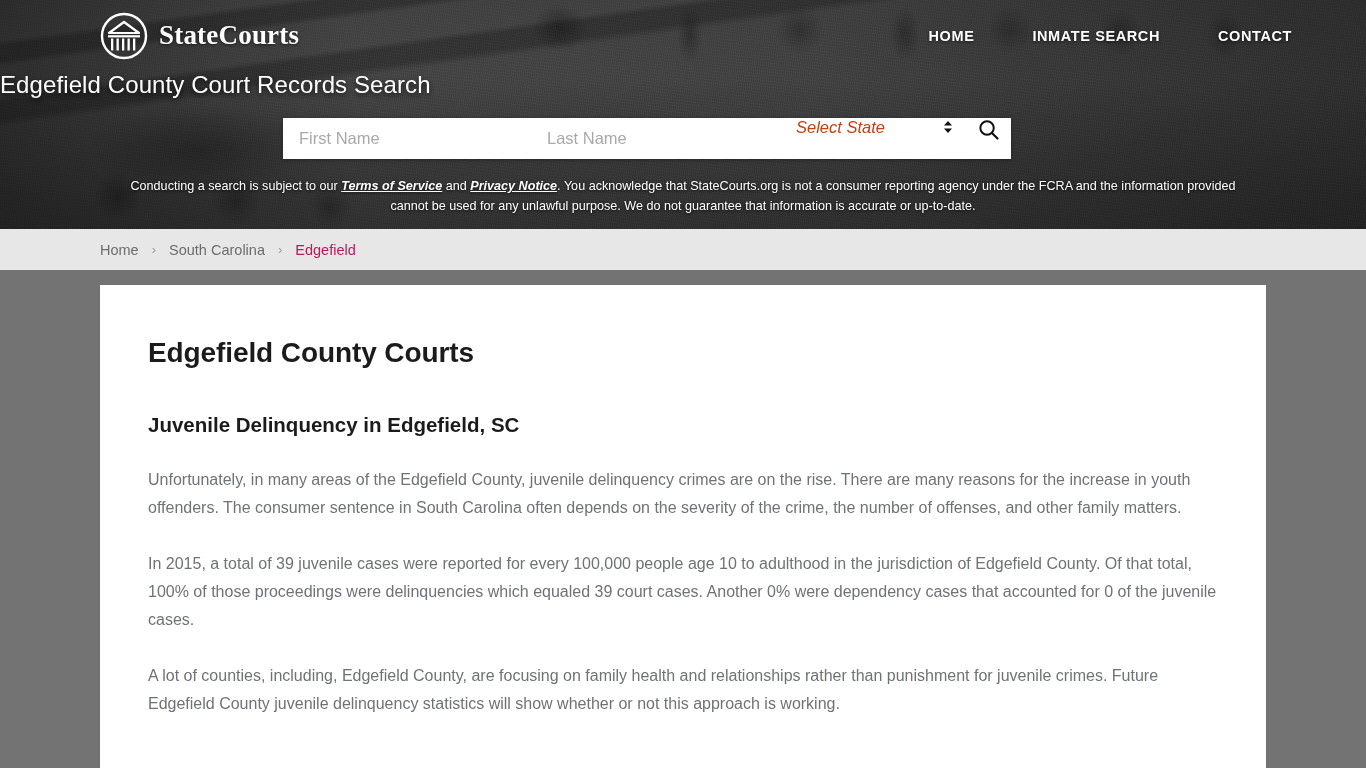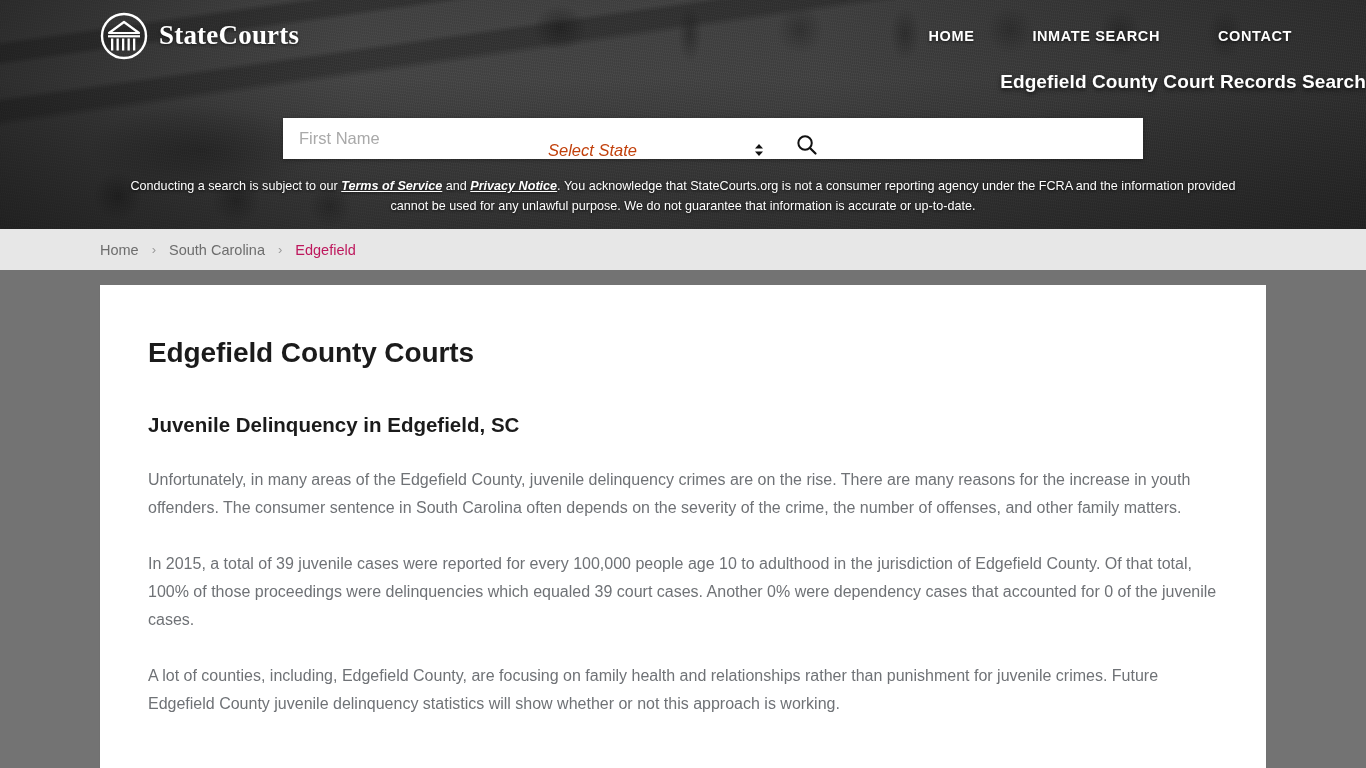--- a/index.html
+++ b/index.html
@@ -111,38 +111,38 @@
     letter-spacing: .6px;
     text-decoration: none;
     text-shadow: 0 1px 3px rgba(0,0,0,.65);
     white-space: nowrap;
   }
 
   
   .hero-title {
     position: absolute;
     top: 71px; left: 0; right: 0;
-    text-align: right;
-    color: #ffffff;
-    font-size: 19px;
-    font-weight: 700;
+    text-align: left;
+    color: #ffffff;
+    font-size: 24px;
+    font-weight: 400;
     letter-spacing: .1px;
     text-shadow: 0 2px 5px rgba(0,0,0,.7);
   }
 
   
   .searchbar {
     position: absolute;
     top: 118px;
     left: 283px;
-    width: 860px;
+    width: 728px;
     height: 41px;
     background: #ffffff;
     display: flex;
-    align-items: flex-end;
+    align-items: flex-start;
     box-shadow: 0 1px 4px rgba(0,0,0,.35);
   }
   .sb-field {
     border: 0;
     outline: none;
     background: transparent;
     font-family: "Liberation Sans", sans-serif;
     font-size: 16.5px;
     color: #444;
     padding: 0 16px;
@@ -306,20 +306,21 @@
         <a href="#">INMATE SEARCH</a>
         <a href="#">CONTACT</a>
       </nav>
     </div>
 
     <h1 class="hero-title">Edgefield County Court Records Search</h1>
 
     <div class="searchbar">
       <input class="sb-field sb-first" type="text" placeholder="First Name" style="">
       <div class="sb-sep"></div>
+      <input class="sb-field sb-last" type="text" placeholder="Last Name" style="">
       <div class="sb-sep"></div>
       <div class="sb-selectwrap">
         <select class="sb-select">
           <option>Select State</option>
         </select>
         <span class="sb-spinner">
           <svg viewBox="0 0 10 14" width="10" height="14" aria-hidden="true">
             <path d="M5 1 L9 5.5 L1 5.5 Z" fill="#111111"></path>
             <path d="M5 13 L9 8.5 L1 8.5 Z" fill="#111111"></path>
           </svg>

